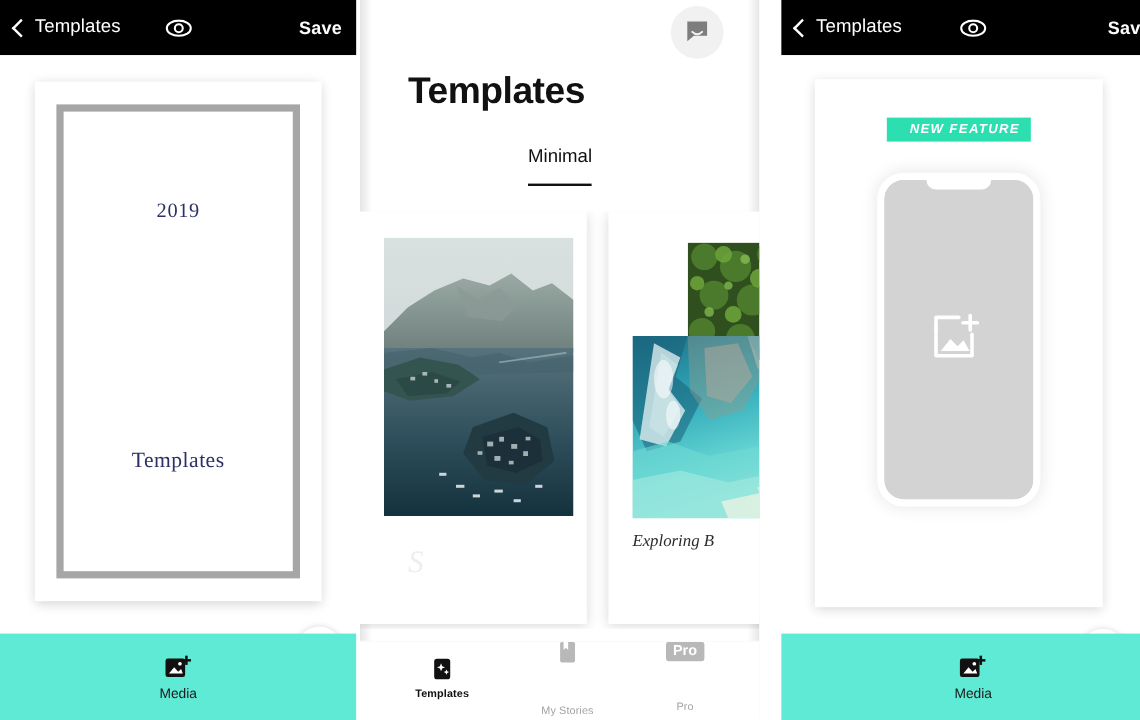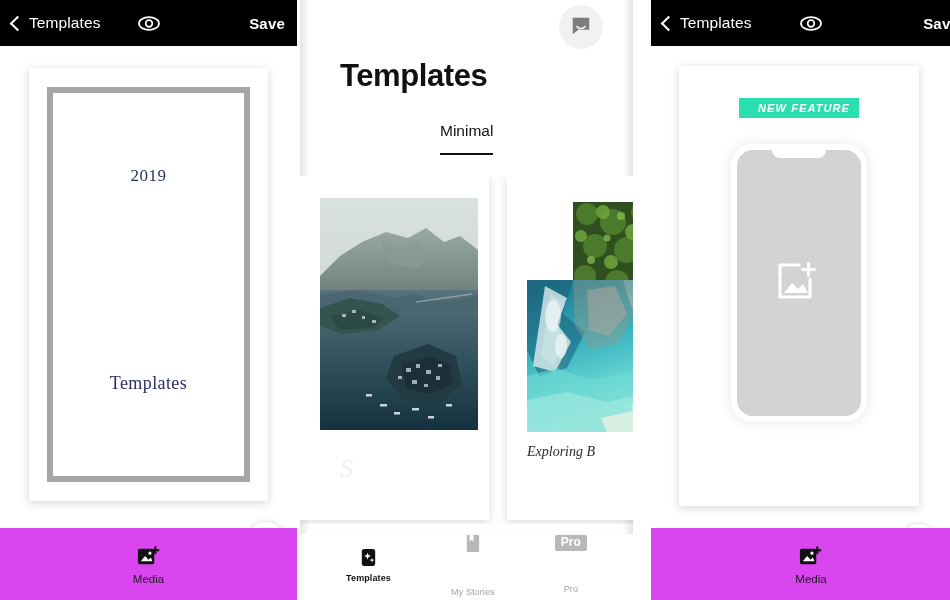--- a/index.html
+++ b/index.html
@@ -181,21 +181,21 @@
   }
   .fab-left  { left: 247px; top: 476px; }
   .fab-right { left: 249px; top: 478px; }
 
   
   .media-bar {
     position: absolute;
     left: 0; bottom: 0;
     width: 100%;
     height: 72px;
-    background: #d946ef;
+    background: #5eead4;
     display: flex;
     flex-direction: column;
     align-items: center;
     justify-content: center;
     gap: 4px;
   }
   .media-label {
     font-size: 11.5px;
     color: #1b1b1b;
   }

